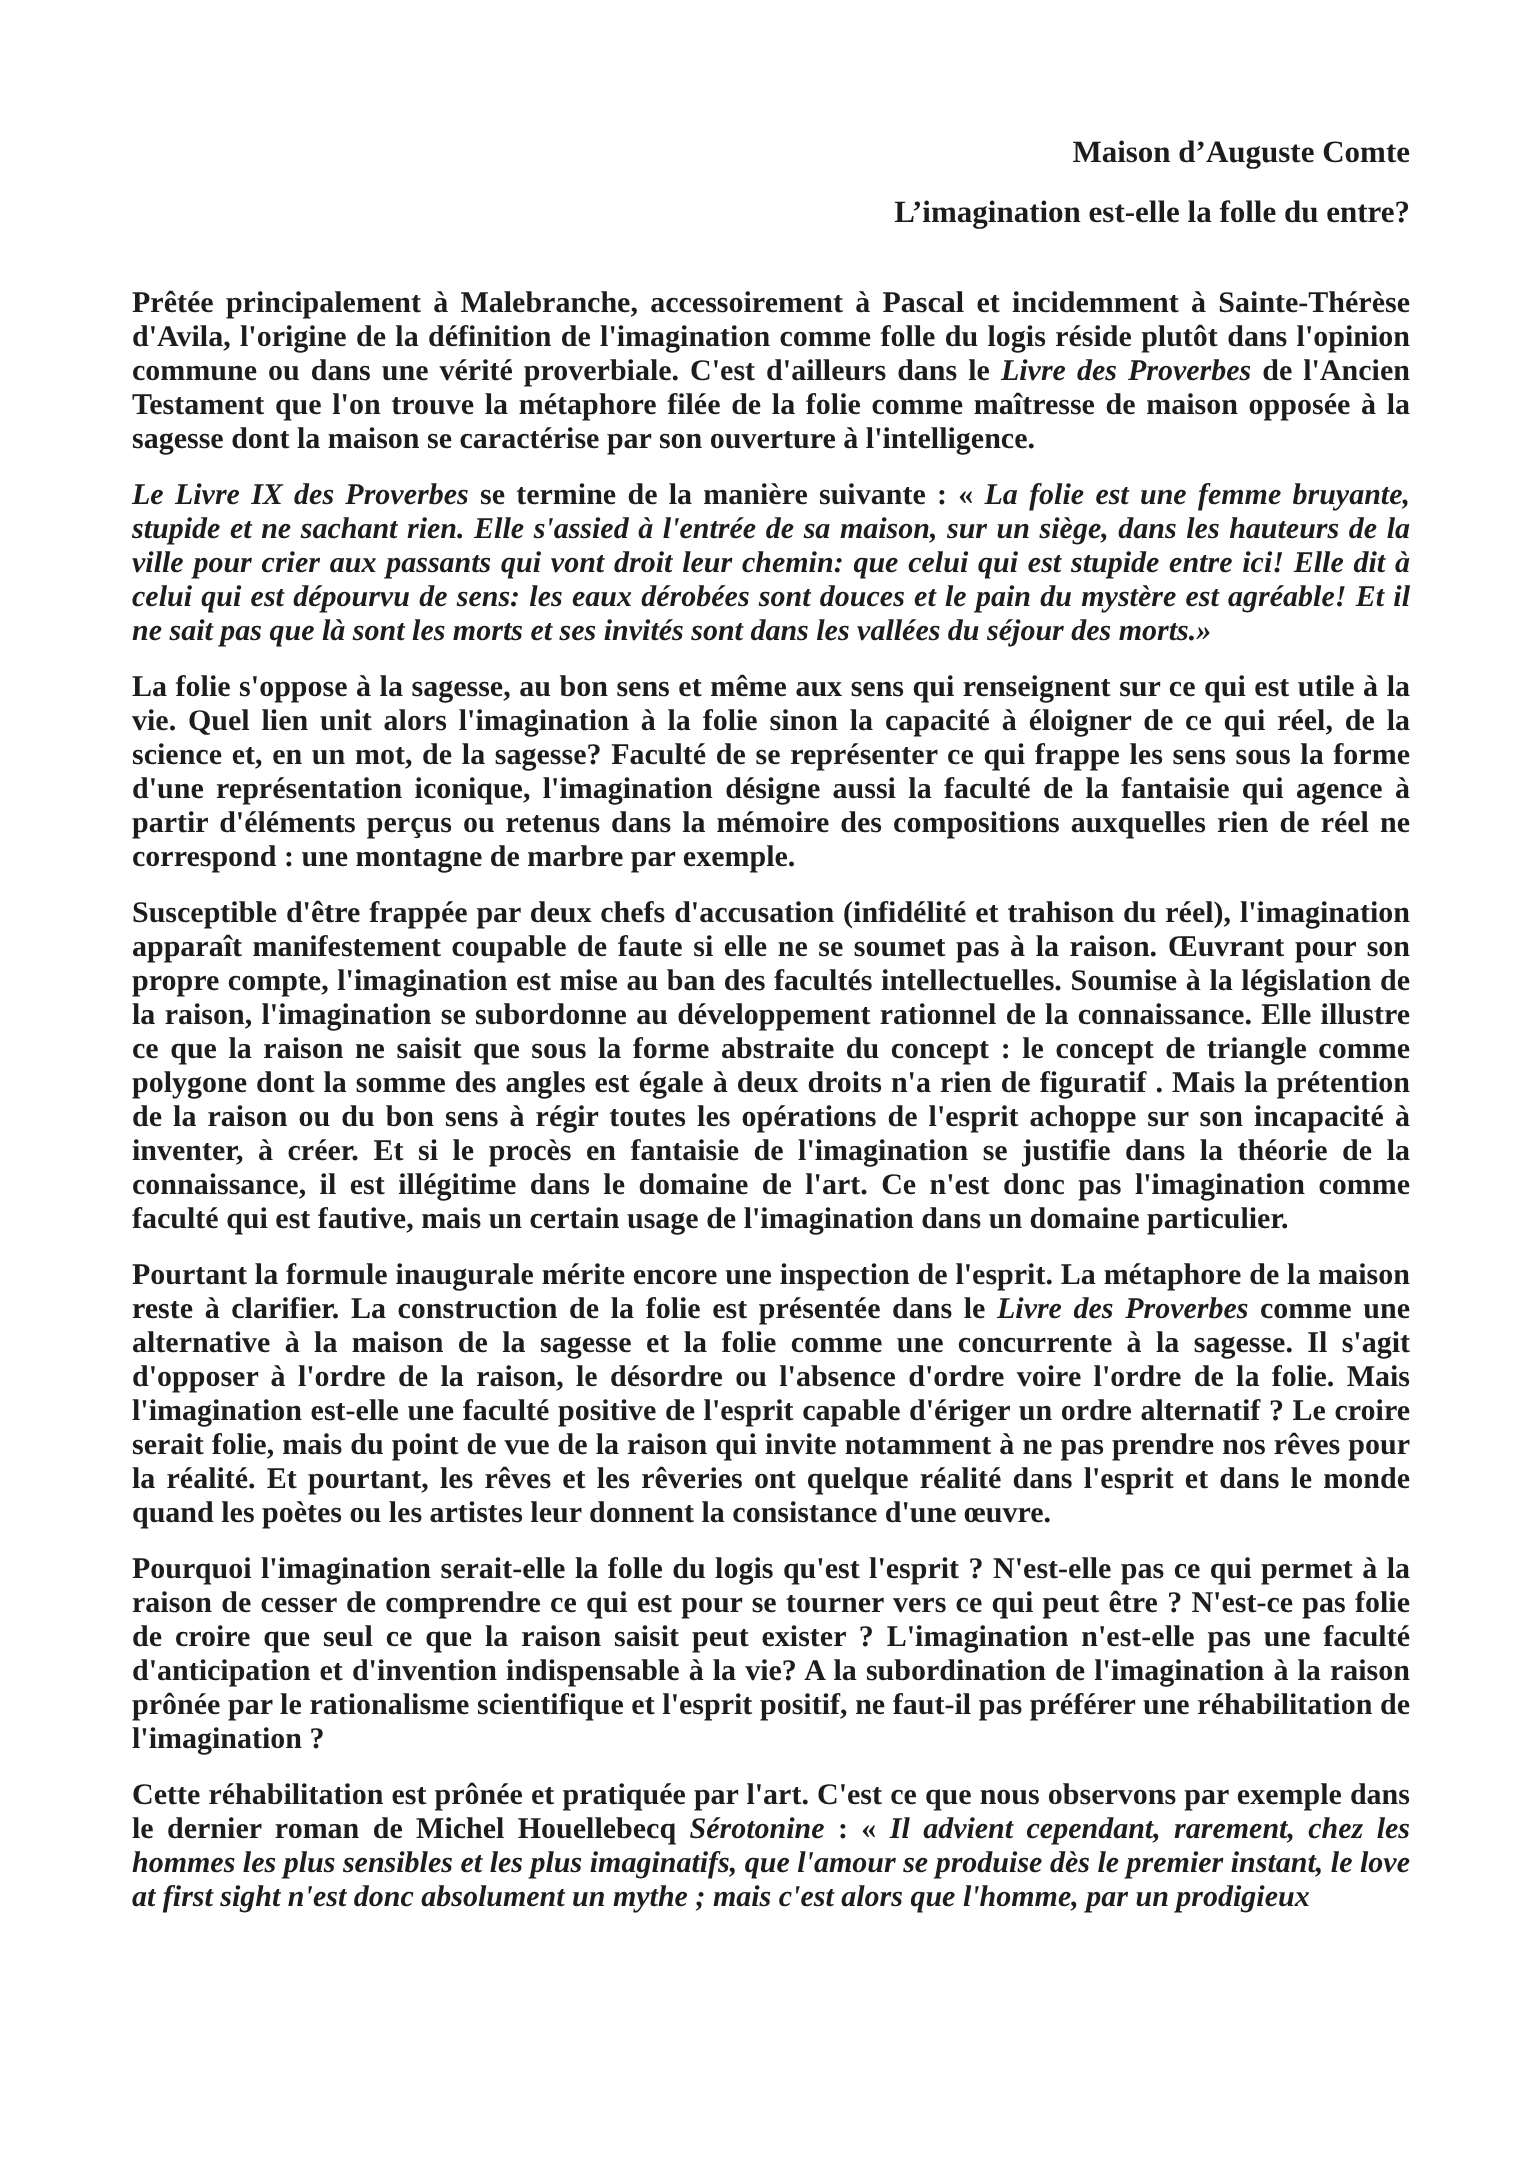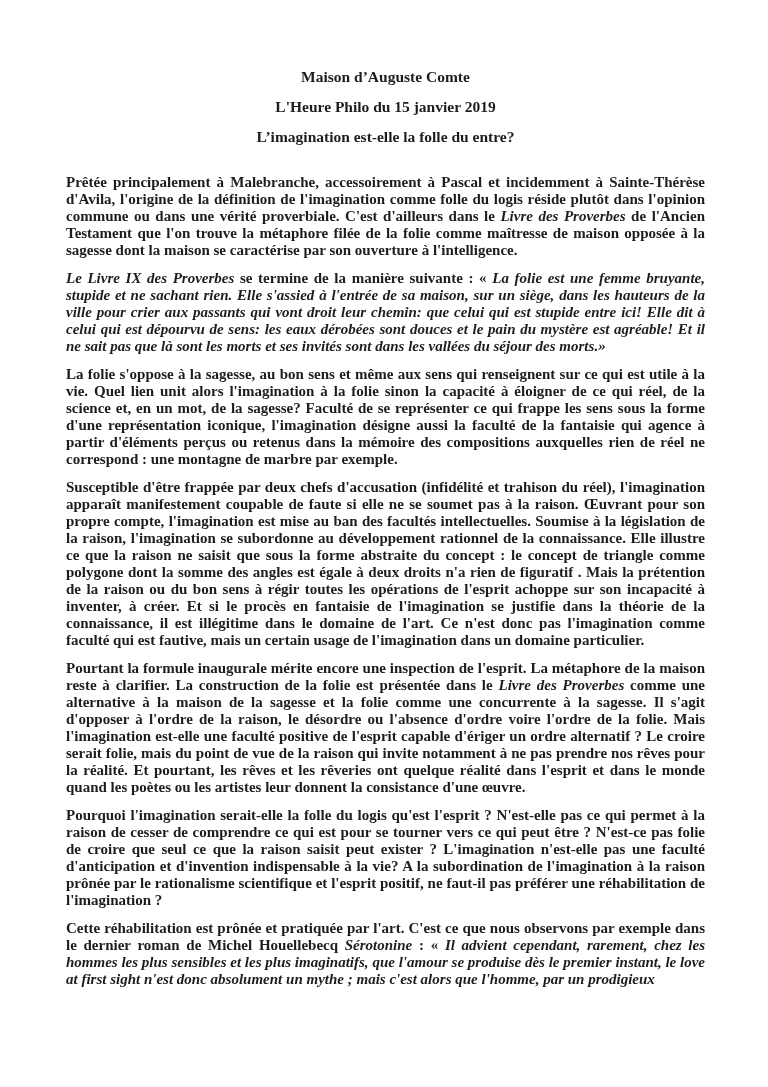--- a/index.html
+++ b/index.html
@@ -12,21 +12,21 @@
   .page {
     box-sizing: border-box;
     width: 768px;
     height: 1087px;
     background: #ffffff;
     padding: 62px 63px 0 66px;
     font-family: "Liberation Serif", serif;
     color: #1d1d1d;
   }
   .doc-header {
-    text-align: center;
+    text-align: right;
     margin-bottom: 22px;
   }
   .title-line {
     font-size: 15.5px;
     font-weight: bold;
     line-height: 30px;
     margin: 0;
   }
   .doc-body p {
     font-size: 15px;
@@ -37,21 +37,20 @@
   }
   .it { font-style: italic; }
 </style>
 </head>
 <body>
 
 <div class="page">
 
   <header class="doc-header">
     <h1 class="title-line">Maison d’Auguste Comte</h1>
-    <h1 class="title-line">L'Heure Philo du 15 janvier 2019</h1>
     <h1 class="title-line">L’imagination est-elle la folle du entre?</h1>
   </header>
 
   <main class="doc-body">
 
     <p><span>Prêtée principalement à Malebranche, accessoirement à Pascal et incidemment à Sainte-Thérèse d'Avila, l'origine de la définition de l'imagination comme folle du logis réside plutôt dans l'opinion commune ou dans une vérité proverbiale. C'est d'ailleurs dans le </span><span class="it">Livre des Proverbes</span><span> de l'Ancien Testament que l'on trouve la métaphore filée de la folie comme maîtresse de maison opposée à la sagesse dont la maison se caractérise par son ouverture à l'intelligence.</span></p>
 
     <p><span class="it">Le Livre IX des Proverbes</span><span> se termine de la manière suivante : « </span><span class="it">La folie est une femme bruyante, stupide et ne sachant rien. Elle s'assied à l'entrée de sa maison, sur un siège, dans les hauteurs de la ville pour crier aux passants qui vont droit leur chemin: que celui qui est stupide entre ici! Elle dit à celui qui est dépourvu de sens: les eaux dérobées sont douces et le pain du mystère est agréable! Et il ne sait pas que là sont les morts et ses invités sont dans les vallées du séjour des morts.»</span></p>
 
     <p><span>La folie s'oppose à la sagesse, au bon sens et même aux sens qui renseignent sur ce qui est utile à la vie. Quel lien unit alors l'imagination à la folie sinon la capacité à éloigner de ce qui réel, de la science et, en un mot, de la sagesse? Faculté de se représenter ce qui frappe les sens sous la forme d'une représentation iconique, l'imagination désigne aussi la faculté de la fantaisie qui agence à partir d'éléments perçus ou retenus dans la mémoire des compositions auxquelles rien de réel ne correspond : une montagne de marbre par exemple.</span></p>

